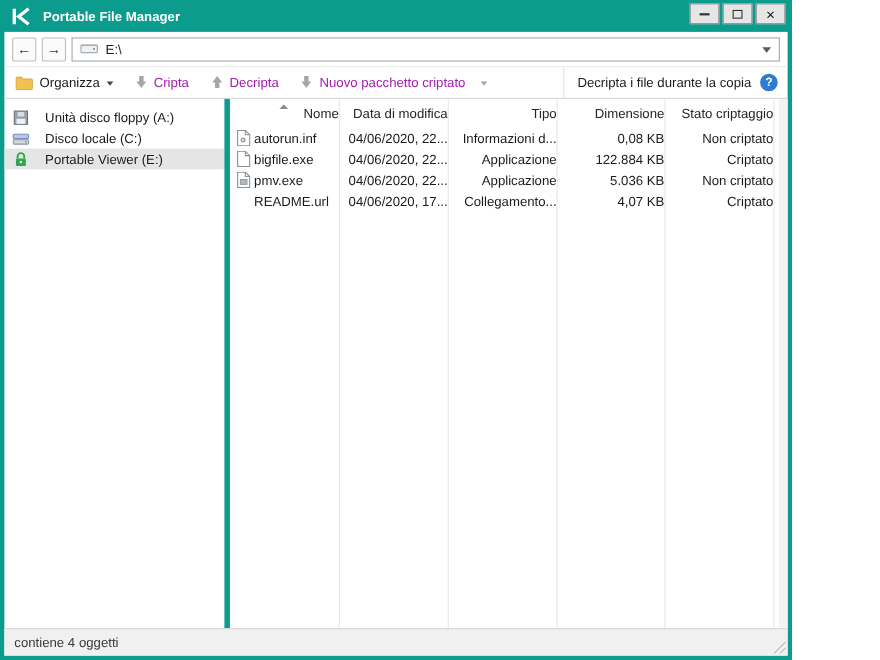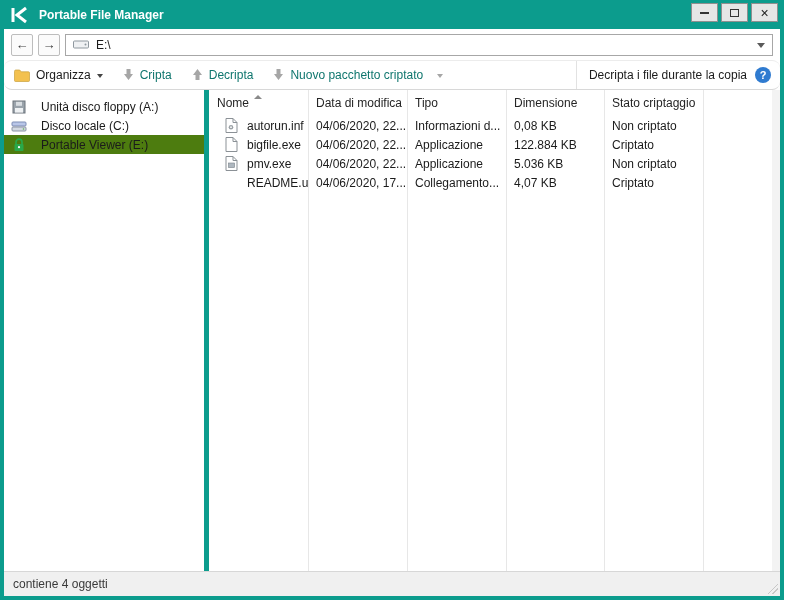--- a/index.html
+++ b/index.html
@@ -1,19 +1,19 @@
 <!DOCTYPE html>
 <html><head>
 <meta charset="utf-8">
 <style>
   *{box-sizing:border-box;margin:0;padding:0;}
   html,body{width:800px;height:600px;}
   body{font-family:"Liberation Sans","DejaVu Sans",sans-serif;font-size:12px;color:#1b1b1b;overflow:hidden;background:#fff;}
 
-  .window{width:784px;height:600px;background:#0c9c8d;display:flex;flex-direction:column;padding:0 4px 4px;}
+  .window{width:720px;height:600px;background:#0c9c8d;display:flex;flex-direction:column;padding:0 4px 4px;}
 
   
   .titlebar{flex:0 0 29px;display:flex;align-items:center;color:#fff;position:relative;padding:0 2px;}
   .logo{width:20px;height:20px;margin-left:4px;flex:0 0 20px;}
   .title{font-weight:bold;margin-left:9px;white-space:nowrap;}
   .controls{position:absolute;top:3px;right:2px;display:flex;gap:3px;}
   .ctrl{width:27px;height:19px;background:#e6e6e6;border:1px solid #8f8f8f;display:flex;align-items:center;justify-content:center;color:#222;cursor:default;}
   .min-glyph{width:9px;height:2px;background:#333;display:block;}
   .max-glyph{width:9px;height:8px;border:1px solid #333;display:block;}
   .close-glyph{font-size:14px;line-height:1;}
@@ -21,46 +21,46 @@
   
   .bodyarea{flex:1 1 auto;background:#fff;display:flex;flex-direction:column;min-height:0;}
 
   
   .navbar{flex:0 0 31px;display:flex;align-items:center;gap:5px;padding:0 7px;}
   .nav-btn{width:22px;height:22px;border:1px solid #bdbdbd;background:#fbfbfb;display:flex;align-items:center;justify-content:center;font-size:13px;color:#3d3d3d;border-radius:2px;}
   .addressbar{flex:1;height:22px;border:1px solid #a7a7a7;display:flex;align-items:center;gap:7px;padding:0 7px;background:#fff;}
   .addr-caret{margin-left:auto;width:0;height:0;border:4px solid transparent;border-top:5px solid #5a5a5a;margin-top:5px;}
 
   
-  .toolbar{flex:0 0 30px;display:flex;align-items:center;padding:0 9px;border-top:1px solid #ececec;border-bottom:1px solid #d8d8d8;border-radius:8px;}
+  .toolbar{flex:0 0 30px;display:flex;align-items:center;padding:0 9px;border-top:1px solid #ececec;border-bottom:1px solid #d8d8d8;}
   .tool{display:flex;align-items:center;gap:6px;padding:0 10px;height:100%;white-space:nowrap;}
   .tool:first-child{padding-left:1px;}
-  .tool.disabled .label{color:#0f766e;}
+  .tool.disabled .label{color:#a21caf;}
   .caret{width:0;height:0;border:3.5px solid transparent;border-top:4.5px solid #444;margin-top:5px;}
   .caret.gray{border-top-color:#a6a6a6;}
   .toolbar-right{margin-left:auto;display:flex;align-items:center;gap:8px;border-left:1px solid #e2e2e2;padding-left:12px;height:100%;white-space:nowrap;justify-content:flex-end;}
   .help{width:16px;height:16px;border-radius:50%;background:#2f7bd0;color:#fff;font-weight:bold;font-size:11px;display:flex;align-items:center;justify-content:center;flex:0 0 16px;}
 
   
   .content{flex:1 1 auto;display:flex;min-height:0;}
   .sidebar{flex:0 0 200px;padding-top:7px;overflow:hidden;}
   .side-item{height:19px;display:flex;align-items:center;gap:14px;padding:0 4px 0 7px;white-space:nowrap;}
-  .side-item.selected{background:#4d7c0f;}
+  .side-item.selected{background:#e5e5e5;}
   .side-item .sicon{flex:0 0 16px;display:flex;}
   .splitter{flex:0 0 5px;background:#0c9c8d;}
 
-  .filelist{flex:1 1 auto;position:relative;min-width:0;}
+  .filelist{flex:1 1 auto;position:relative;min-width:0;text-align:right;}
   .vline{position:absolute;top:0;bottom:0;width:1px;background:#e7e7e7;pointer-events:none;}
   .scroll-strip{position:absolute;top:0;bottom:0;right:0;width:8px;background:#f3f3f3;}
   .header-row{display:grid;grid-template-columns:99px 99px 99px 98px 99px 1fr;height:26px;align-items:center;position:relative;}
   .hcell{padding-left:8px;color:#252525;white-space:nowrap;overflow:hidden;}
   .sort-caret{position:absolute;left:45px;top:1px;width:0;height:0;border:4px solid transparent;border-bottom:4px solid #8a8a8a;}
   .row{display:grid;grid-template-columns:99px 99px 99px 98px 99px 1fr;height:19px;align-items:center;}
   .cell{padding-left:8px;white-space:nowrap;overflow:hidden;}
-  .name-cell{display:flex;align-items:center;gap:9px;padding-left:16px;white-space:nowrap;overflow:hidden;}
+  .name-cell{display:flex;align-items:center;gap:3px;padding-left:6px;white-space:nowrap;overflow:hidden;}
   .ficon{flex:0 0 13px;display:flex;}
   .ficon.empty{width:13px;height:15px;}
 
   
   .statusbar{flex:0 0 25px;background:#f0f0f0;border-top:1px solid #d7d7d7;display:flex;align-items:center;padding:0 9px;color:#3a3a3a;position:relative;}
   .grip{position:absolute;right:2px;bottom:2px;width:12px;height:12px;
     background:linear-gradient(135deg,transparent 0 55%,#c7c7c7 55% 62%,transparent 62% 75%,#c7c7c7 75% 82%,transparent 82%);}
 </style>
 </head>
 <body>

